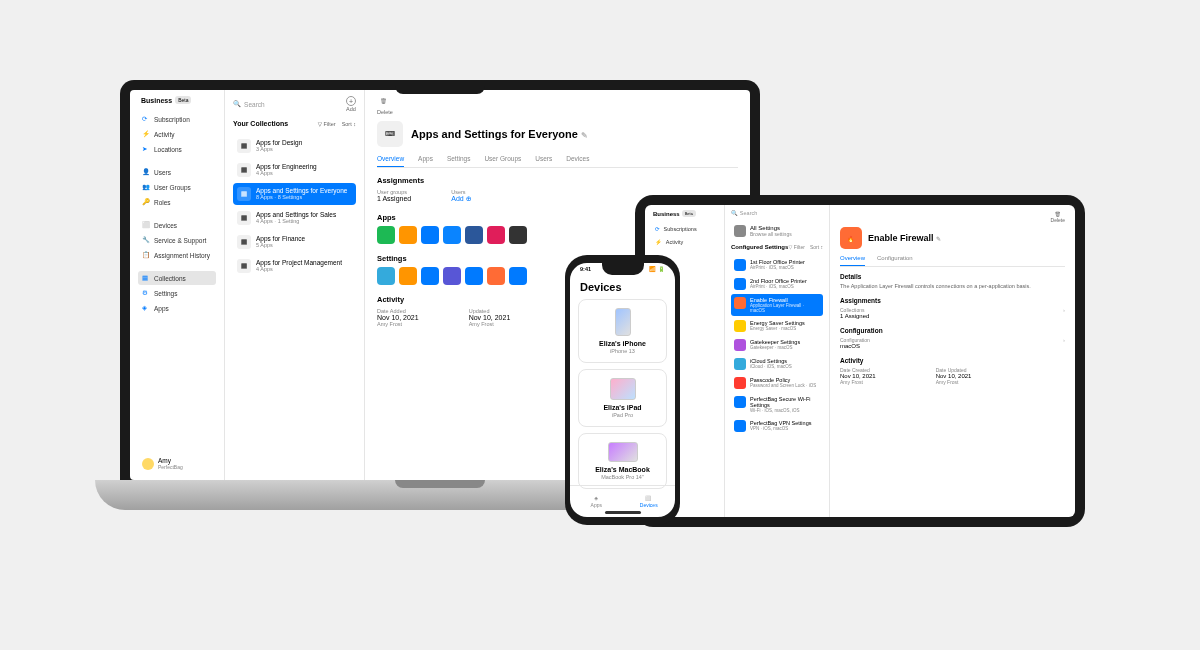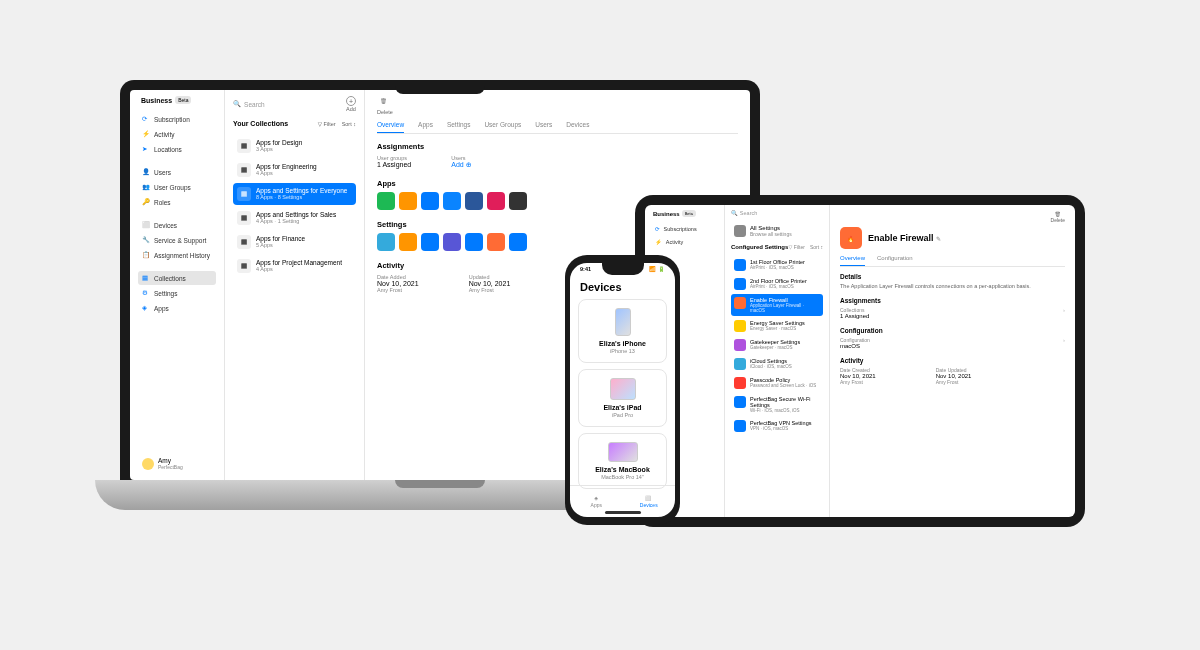--- a/index.html
+++ b/index.html
@@ -257,20 +257,24 @@
           </div>
       </div>
 
       <div class="mb-main">
         <div class="mb-toolbar">
           <div class="mb-toolbar-btn">
               <span class="mb-toolbar-icon">🗑</span>
               <span>Delete</span>
             </div>
         </div>
+        <div class="mb-header">
+          <div class="mb-header-icon">⌨</div>
+          <div class="mb-header-title"><span>Apps and Settings for Everyone</span> <span style="color:#bbb;font-size:8px">✎</span></div>
+        </div>
         <div class="mb-tabs">
           <div class="mb-tab active">Overview</div>
           <div class="mb-tab">Apps</div>
           <div class="mb-tab">Settings</div>
           <div class="mb-tab">User Groups</div>
           <div class="mb-tab">Users</div>
           <div class="mb-tab">Devices</div>
         </div>
         <div class="mb-sect">
           <div class="mb-sect-title">Assignments</div>

